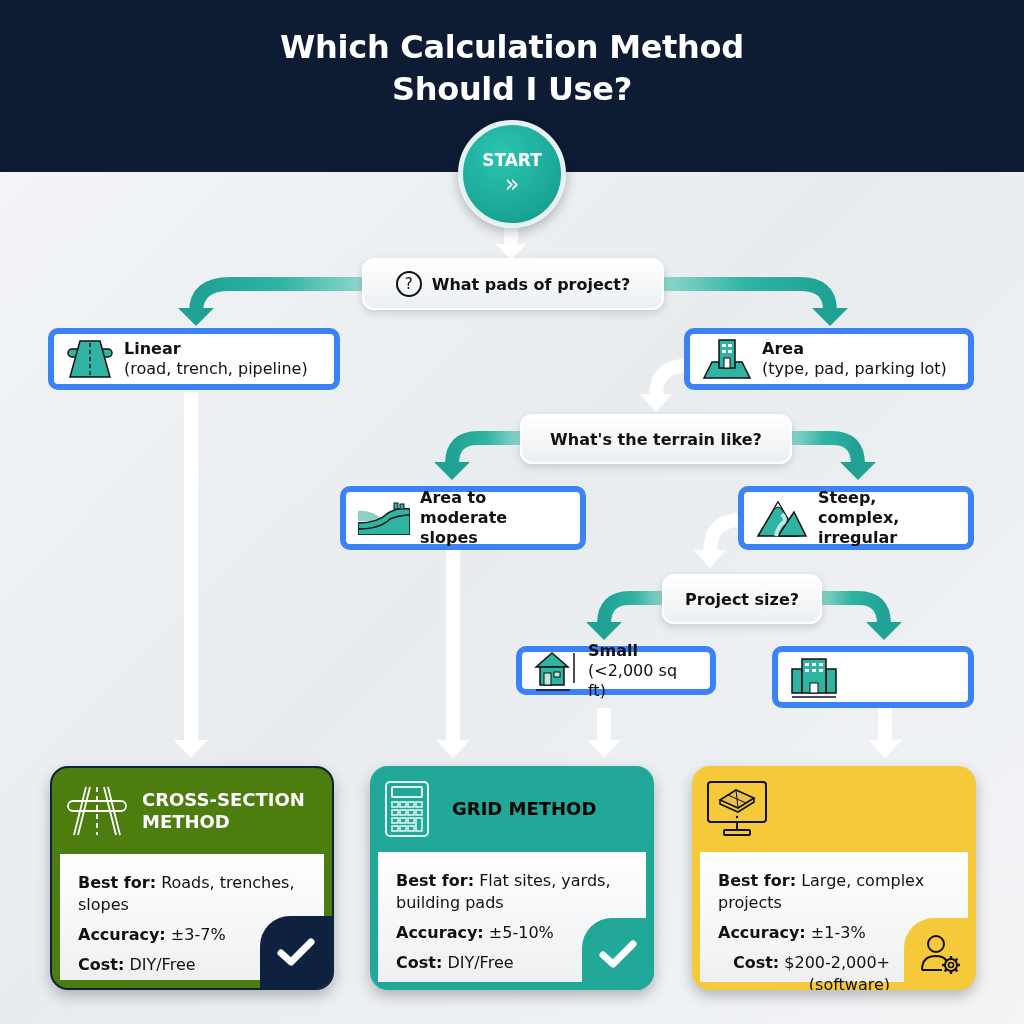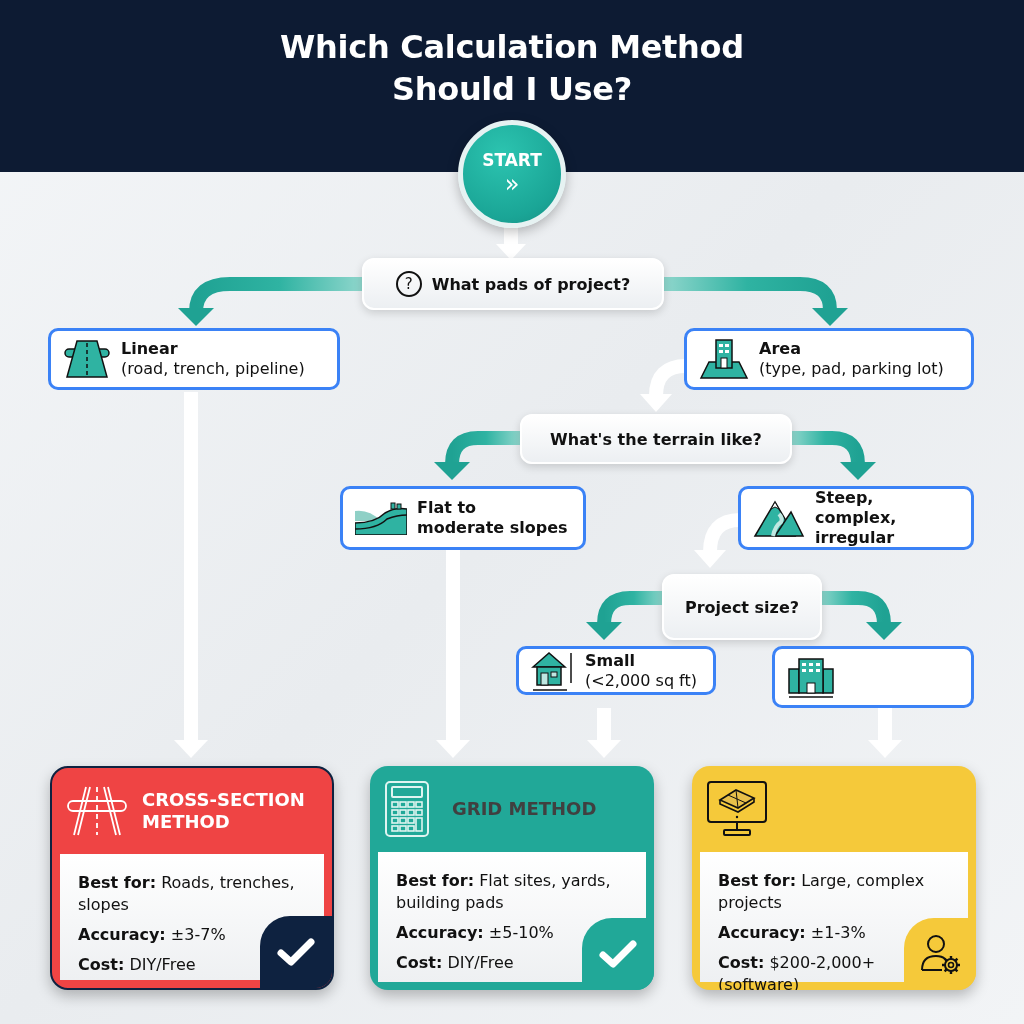--- a/index.html
+++ b/index.html
@@ -38,21 +38,21 @@
     box-shadow: 0 3px 8px rgba(0,0,0,0.15);
     font-weight: bold; font-size: 16px; color: #111;
     display: flex; align-items: center; justify-content: center; gap: 10px;
   }
   .q-icon {
     width: 26px; height: 26px; border: 2px solid #111; border-radius: 50%;
     display: flex; align-items: center; justify-content: center;
     font-size: 15px; font-weight: normal;
   }
   .option {
-    position: absolute; background: #fff; border: 3px solid #3b82f6;
+    position: absolute; background: #fff; border: 6px solid #3b82f6;
     border-radius: 10px; display: flex; align-items: center; gap: 10px;
     padding: 0 12px; font-size: 16px; line-height: 20px;
   }
   .option .o-title { font-weight: bold; display: block; }
   .option .o-sub { display: block; }
   .option svg { flex: 0 0 auto; }
 
   .card {
     position: absolute; top: 766px; width: 284px; height: 224px;
     border-radius: 18px; overflow: hidden;
@@ -68,25 +68,25 @@
     background: linear-gradient(#ffffff, #eef0f2);
     padding: 10px 10px; font-size: 16px; line-height: 22px;
   }
   .card-body b { font-weight: bold; }
   .card-body p { margin: 8px; }
   .corner {
     position: absolute; right: 0; bottom: 0; width: 72px; height: 72px;
     border-top-left-radius: 30px;
     display: flex; align-items: center; justify-content: center;
   }
-  .card.navy { background: #ef4444; border: 2px solid #0e2240; }
+  .card.navy { background: #4d7c0f; border: 2px solid #0e2240; }
   .card.navy .card-head { color: #fff; }
   .card.navy .corner { background: #0e2240; }
   .card.teal { background: #21a898; }
-  .card.teal .card-head { color: #404040; }
+  .card.teal .card-head { color: #000000; }
   .card.teal .corner { background: #21a898; }
   .card.yellow { background: #f5c93a; }
   .card.yellow .card-head { color: #111; }
   .card.yellow .corner { background: #f5c93a; }
 </style>
 </head>
 <body>
 
 <div class="header"></div>
 <div class="title">
@@ -191,39 +191,39 @@
 
 <div class="option" style="left:340px; top:486px; width:246px; height:64px; font-weight:bold;">
   <svg width="52" height="34" viewBox="0 0 52 34">
     <path d="M0 10 Q14 8 26 20 L0 20 Z" fill="#8fd0c6"></path>
     <path d="M0 22 Q20 22 30 12 Q40 6 52 8 L52 34 L0 34 Z" fill="#2fb3a2" stroke="#111" stroke-width="1.5"></path>
     <path d="M0 28 Q22 28 32 18 Q42 14 52 14" stroke="#111" stroke-width="1.5" fill="none"></path>
     <rect x="36" y="2" width="4" height="6" fill="#2fb3a2" stroke="#111" stroke-width="1"></rect>
     <rect x="42" y="3" width="4" height="5" fill="#2fb3a2" stroke="#111" stroke-width="1"></rect>
   </svg>
   <div>
-    <span class="o-title">Flat to</span>
+    <span class="o-title">Area to</span>
     <span class="o-title">moderate slopes</span>
   </div>
 </div>
 
 <div class="option" style="left:738px; top:486px; width:236px; height:64px;">
   <svg width="52" height="40" viewBox="0 0 52 40">
     <polygon points="2,38 22,4 42,38" fill="#2fb3a2" stroke="#111" stroke-width="1.5"></polygon>
     <polygon points="22,38 38,14 50,38" fill="#2fb3a2" stroke="#111" stroke-width="1.5"></polygon>
     <polygon points="18,11 22,4 26,11 22,9" fill="#fff" stroke="#111" stroke-width="1"></polygon>
     <path d="M20 38 Q22 28 28 24 Q30 20 26 16" stroke="#bfe7e1" stroke-width="4" fill="none"></path>
   </svg>
   <div>
     <span class="o-title">Steep, complex,</span>
     <span class="o-title">irregular</span>
   </div>
 </div>
 
-<div class="question" style="left:662px; top:574px; width:160px; height:66px;">
+<div class="question" style="left:662px; top:574px; width:160px; height:50px;">
   <span>Project size?</span>
 </div>
 
 <div class="option" style="left:516px; top:646px; width:200px; height:49px;">
   <svg width="44" height="44" viewBox="0 0 44 44">
     <polygon points="2,18 18,4 34,18" fill="#2fb3a2" stroke="#111" stroke-width="1.5"></polygon>
     <rect x="6" y="18" width="24" height="18" fill="#2fb3a2" stroke="#111" stroke-width="1.5"></rect>
     <rect x="10" y="24" width="7" height="12" fill="#bfe7e1" stroke="#111" stroke-width="1"></rect>
     <rect x="20" y="23" width="6" height="5" fill="#bfe7e1" stroke="#111" stroke-width="1"></rect>
     <line x1="40" y1="4" x2="40" y2="34" stroke="#111" stroke-width="1.5"></line>
@@ -326,21 +326,21 @@
       <line x1="22" y1="15" x2="40" y2="23" stroke="#111" stroke-width="1"></line>
       <line x1="30" y1="10" x2="32" y2="28" stroke="#111" stroke-width="1"></line>
       <circle cx="31" cy="37" r="1.2" fill="#111"></circle>
       <line x1="31" y1="42" x2="31" y2="50" stroke="#111" stroke-width="2"></line>
       <rect x="18" y="50" width="26" height="5" rx="1" fill="none" stroke="#111" stroke-width="2"></rect>
     </svg>
   </div>
   <div class="card-body">
     <p><b>Best for:</b> <span>Large, complex projects</span></p>
     <p><b>Accuracy:</b> <span>±1-3%</span></p>
-    <p style="padding-right:60px;"><b>Cost:</b> <span>$200-2,000+ (software)</span></p>
+    <p style="padding-right:60px;text-align:right;"><b>Cost:</b> <span>$200-2,000+ (software)</span></p>
   </div>
   <div class="corner">
     <svg width="44" height="44" viewBox="0 0 44 44">
       <circle cx="18" cy="12" r="8" fill="none" stroke="#111" stroke-width="2"></circle>
       <path d="M4 38 Q4 24 18 24 Q24 24 27 27" fill="none" stroke="#111" stroke-width="2"></path>
       <line x1="4" y1="38" x2="24" y2="38" stroke="#111" stroke-width="2"></line>
       <circle cx="33" cy="33" r="6" fill="none" stroke="#111" stroke-width="2"></circle>
       <circle cx="33" cy="33" r="2.5" fill="none" stroke="#111" stroke-width="1.6"></circle>
       <g stroke="#111" stroke-width="2.4">
         <line x1="33" y1="24" x2="33" y2="27"></line>

